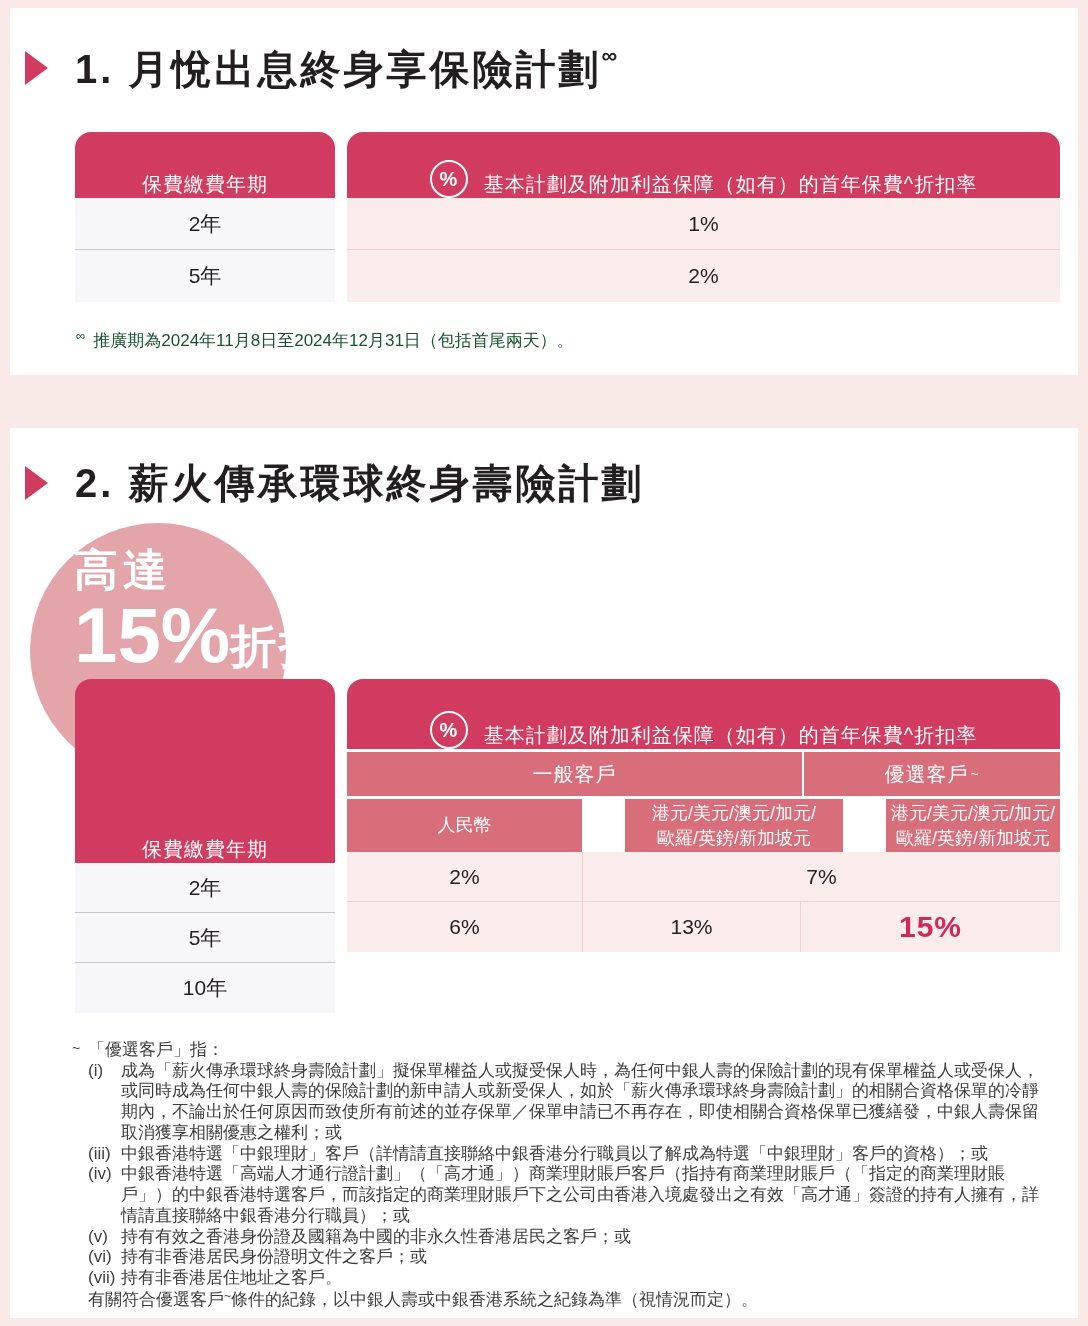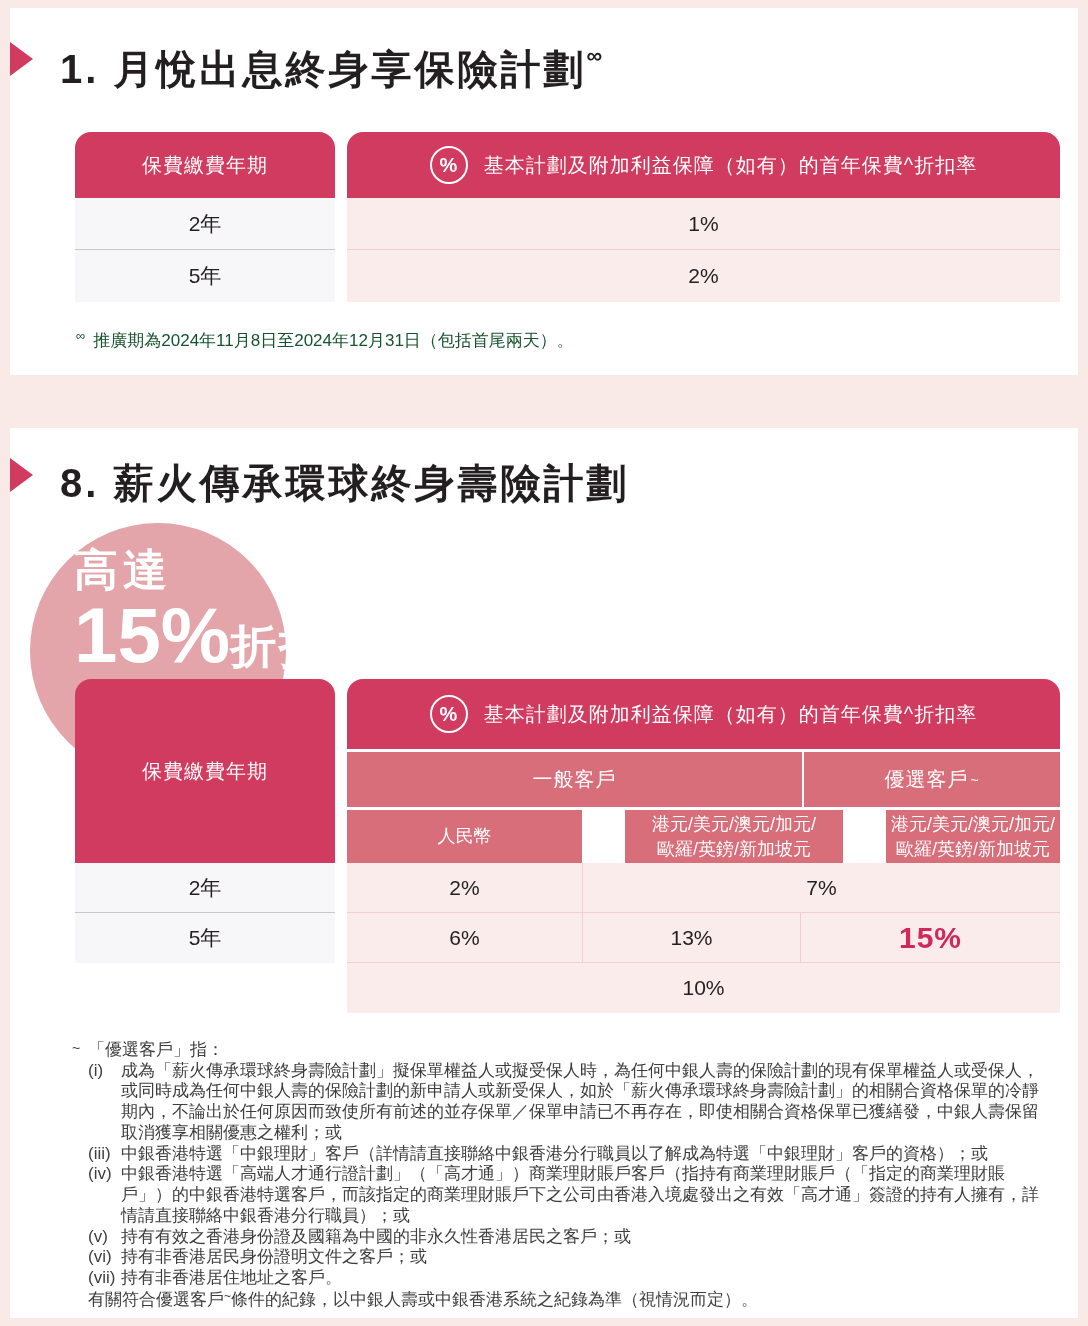--- a/index.html
+++ b/index.html
@@ -8,42 +8,42 @@
     width:1088px; min-height:1326px;
     background:#f9e9e7;
     font-family:"Liberation Sans","DejaVu Sans",sans-serif;
     color:#231f20;
   }
   .card { background:#ffffff; margin:0 10px; overflow:hidden; }
   .card1 { margin-top:8px; height:367px; }
   .card2 { margin-top:53px; height:890px; position:relative; }
 
   
-  .sec-title { display:flex; gap:27px; }
+  .sec-title { display:flex; align-items:center; gap:27px; padding-left:15px; }
   .card1 .sec-title { padding-top:34px; }
   .card2 .sec-title { padding-top:30px; }
   .tri {
     width:0; height:0; flex:none;
     border-left:23px solid #d13b5f;
     border-top:17px solid transparent;
     border-bottom:17px solid transparent;
   }
   .sec-title h1 { margin:0; font-size:40px; font-weight:900; letter-spacing:3px; line-height:1.25; }
   .sec-title sup { font-size:22px; font-weight:700; vertical-align:20px; letter-spacing:0; }
 
   
   .picon {
     width:38px; height:38px; flex:none;
     border:2px solid #fff; border-radius:50%;
     display:flex; align-items:center; justify-content:center;
     color:#fff; font-size:20px; font-weight:700;
   }
   .hdr-dark {
     background:#d13b5f; color:#fff;
-    display:flex; align-items:center; justify-content:center;
+    display:flex; align-items:flex-end; justify-content:center;
     font-size:20px; letter-spacing:1px;
     border-radius:16px 16px 0 0;
   }
   .cell-gray {
     background:#f7f7f9; display:flex; align-items:center; justify-content:center;
     font-size:21px;
   }
   .cell-pink {
     background:#faeceb; display:flex; align-items:center; justify-content:center;
     font-size:21px;
@@ -75,21 +75,21 @@
   
   .t2 { position:relative; z-index:1; display:flex; gap:12px; margin:171px 18px 0 65px; }
   .t2-left { width:260px; flex:none; }
   .t2-left .hdr-dark { height:184px; }
   .t2-left .cell-gray { height:50px; }
   .t2-left .cell-gray:not(:last-child) { border-bottom:1px solid #c9c9c9; }
   .t2-right { flex:1; display:flex; flex-direction:column; }
   .t2-main-h { height:70px; gap:16px; }
   .t2-groups { margin-top:3px; display:grid; grid-template-columns:455px 1fr; column-gap:2px; }
   .t2-groups .g {
-    height:55px; background:#d96e7b; color:#fff;
+    height:44px; background:#d96e7b; color:#fff;
     display:flex; align-items:center; justify-content:center; font-size:20px; letter-spacing:1px;
   }
   .t2-groups sup { font-size:14px; vertical-align:8px; margin-left:2px; }
   .t2-curs { margin-top:3px; display:grid; grid-template-columns:235px 218px 1fr; column-gap:2px;gap:43px; }
   .t2-curs .c {
     height:53px; background:#d96e7b; color:#fff;
     display:flex; flex-direction:column; align-items:center; justify-content:center;
     font-size:18px; line-height:1.35; text-align:center;
   }
   .t2-row { display:grid; }
@@ -142,39 +142,40 @@
   </div>
 
   <div class="fn1">
     <span class="mk">∞</span><span>推廣期為2024年11月8日至2024年12月31日（包括首尾兩天）。</span>
   </div>
 </div>
 
 <div class="card card2">
   <div class="sec-title">
     <span class="tri"></span>
-    <h1>8. 薪火傳承環球終身壽險計劃</h1>
+    <h1>2. 薪火傳承環球終身壽險計劃</h1>
   </div>
 
   <div class="circle"></div>
   <div class="badge">
     <div class="badge-l1">高達</div>
     <div class="badge-l2">
       <span class="badge-big">15%</span>
       <span class="badge-suf">折扣</span>
     </div>
   </div>
 
   <div class="t2">
     <div class="t2-left">
       <div class="hdr-dark">
         <span>保費繳費年期</span>
       </div>
       <div class="cell-gray">2年</div>
       <div class="cell-gray">5年</div>
+      <div class="cell-gray">10年</div>
     </div>
 
     <div class="t2-right">
       <div class="hdr-dark t2-main-h">
         <span class="picon">%</span>
         <span>基本計劃及附加利益保障（如有）的首年保費^折扣率</span>
       </div>
       <div class="t2-groups">
         <div class="g">
           <span>一般客戶</span>
@@ -200,23 +201,20 @@
 
       <div class="t2-row row-a">
         <div class="cell-pink">2%</div>
         <div class="cell-pink">7%</div>
       </div>
       <div class="t2-row row-b">
         <div class="cell-pink">6%</div>
         <div class="cell-pink">13%</div>
         <div class="cell-pink hl">15%</div>
       </div>
-      <div class="t2-row row-c">
-        <div class="cell-pink">10%</div>
-      </div>
     </div>
   </div>
 
   <div class="fn2">
     <div class="fn2-head">
       <span class="mk">~</span>
       <span>「優選客戶」指：</span>
     </div>
     <ul class="fn2-items">
       <li>

